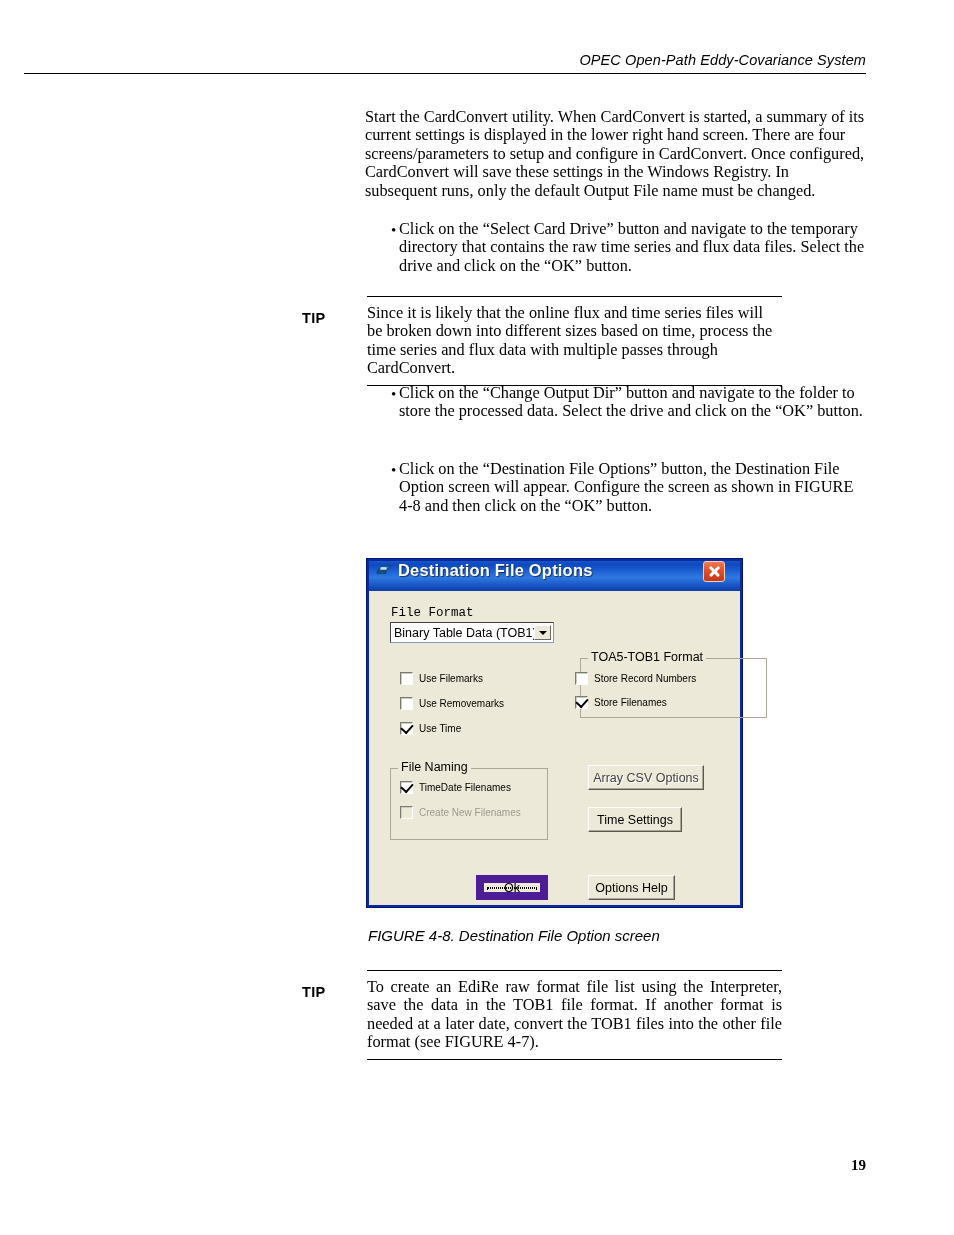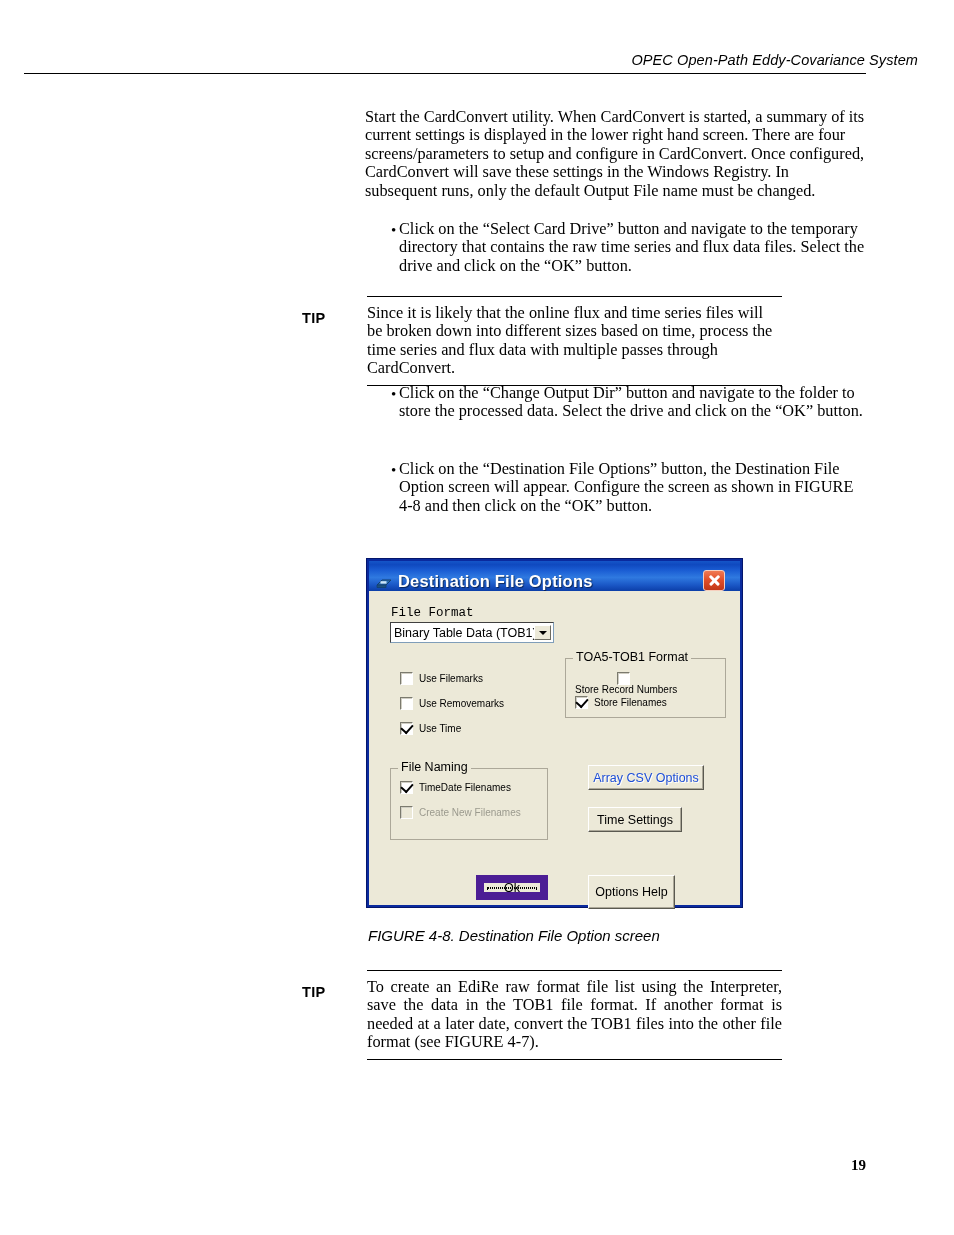--- a/index.html
+++ b/index.html
@@ -21,21 +21,21 @@
     position: absolute;
     left: 0;
     top: 52px;
     width: 954px;
   }
   .page-header .hdr-text {
     font-family: "Liberation Sans", sans-serif;
     font-style: italic;
     font-size: 14.5px;
     text-align: right;
-    padding-right: 36px;
+    padding-right: 88px;
     letter-spacing: 0.1px;
   }
   .page-header .hdr-rule {
     margin-top: 5px;
     margin-left: 24px;
     margin-right: 88px;
     border-bottom: 1.6px solid #000;
   }
 
   
@@ -144,21 +144,21 @@
     box-sizing: border-box;
     font-family: "Liberation Sans", sans-serif;
     padding: 2px;
   }
   .xp-titlebar {
     height: 30px;
     background: linear-gradient(to bottom,
         #1556c8 0%, #0f49bf 12%, #1b5ed4 32%,
         #2f79e0 55%, #1a57c6 80%, #0b3ea8 100%);
     display: flex;
-    align-items: flex-end;
+    align-items: flex-start;
     padding: 0 15px 0 6px;
     box-sizing: border-box;
   }
   .xp-title-icon {
     width: 18px;
     height: 16px;
     flex: 0 0 18px;
     position: relative;
     margin-right: 5px;
   }
@@ -326,21 +326,21 @@
     box-shadow: inset -1px -1px 0 #aca899;
     box-sizing: border-box;
     display: flex;
     align-items: center;
     justify-content: center;
     font-size: 12.5px;
     color: #000;
     white-space: nowrap;
   }
   .xp-button.disabled {
-    color: #1d4ed8;
+    color: #404040;
     text-shadow: 1px 1px 0 #ffffff;
     justify-content: center;
   }
   .xp-button.default-btn {
     border: 8px solid #4c1d95;
     box-shadow: none;
   }
   .xp-button.default-btn .inner-focus {
     border: 1px dotted #000;
     width: calc(100% - 6px);
@@ -437,45 +437,45 @@
       <span class="box">
           <span class="tick"></span>
         </span>
       <span class="xp-label">TimeDate Filenames</span>
     </div>
     <div class="xp-check disabled" style="left:31px; top:215px;">
       <span class="box"></span>
       <span class="xp-label disabled">Create New Filenames</span>
     </div>
 
-    <div class="xp-group" style="left:196px; top:67px; width:161px; height:60px;">
+    <div class="xp-group" style="left:211px; top:67px; width:187px; height:60px;">
       <div class="grp-title">TOA5-TOB1 Format</div>
     </div>
-    <div class="xp-check" style="left:206px; top:81px;flex-direction:column;">
+    <div class="xp-check" style="left:206px; top:81px;">
       <span class="box"></span>
       <span class="xp-label">Store Record Numbers</span>
     </div>
     <div class="xp-check checked" style="left:206px; top:105px;">
       <span class="box">
           <span class="tick"></span>
         </span>
       <span class="xp-label">Store Filenames</span>
     </div>
 
     <div class="xp-button disabled" style="left:219px; top:174px; width:116px; height:25px;">
       <span>Array CSV Options</span>
     </div>
     <div class="xp-button" style="left:219px; top:216px; width:94px; height:25px;">
       <span>Time Settings</span>
     </div>
 
     <div class="xp-button default-btn" style="left:107px; top:284px; width:72px; height:25px;">
       <span class="inner-focus">Ok</span>
     </div>
-    <div class="xp-button" style="left:219px; top:284px; width:87px; height:34px;">
+    <div class="xp-button" style="left:219px; top:284px; width:87px; height:25px;">
       <span>Options Help</span>
     </div>
 
   </div>
 </div>
 
 <div class="fig-caption">FIGURE 4-8.  Destination File Option screen</div>
 
 <div class="tip-block" style="left:302px; top:970px; width:478px; height:92px;">
   <div class="tip-label">TIP</div>

